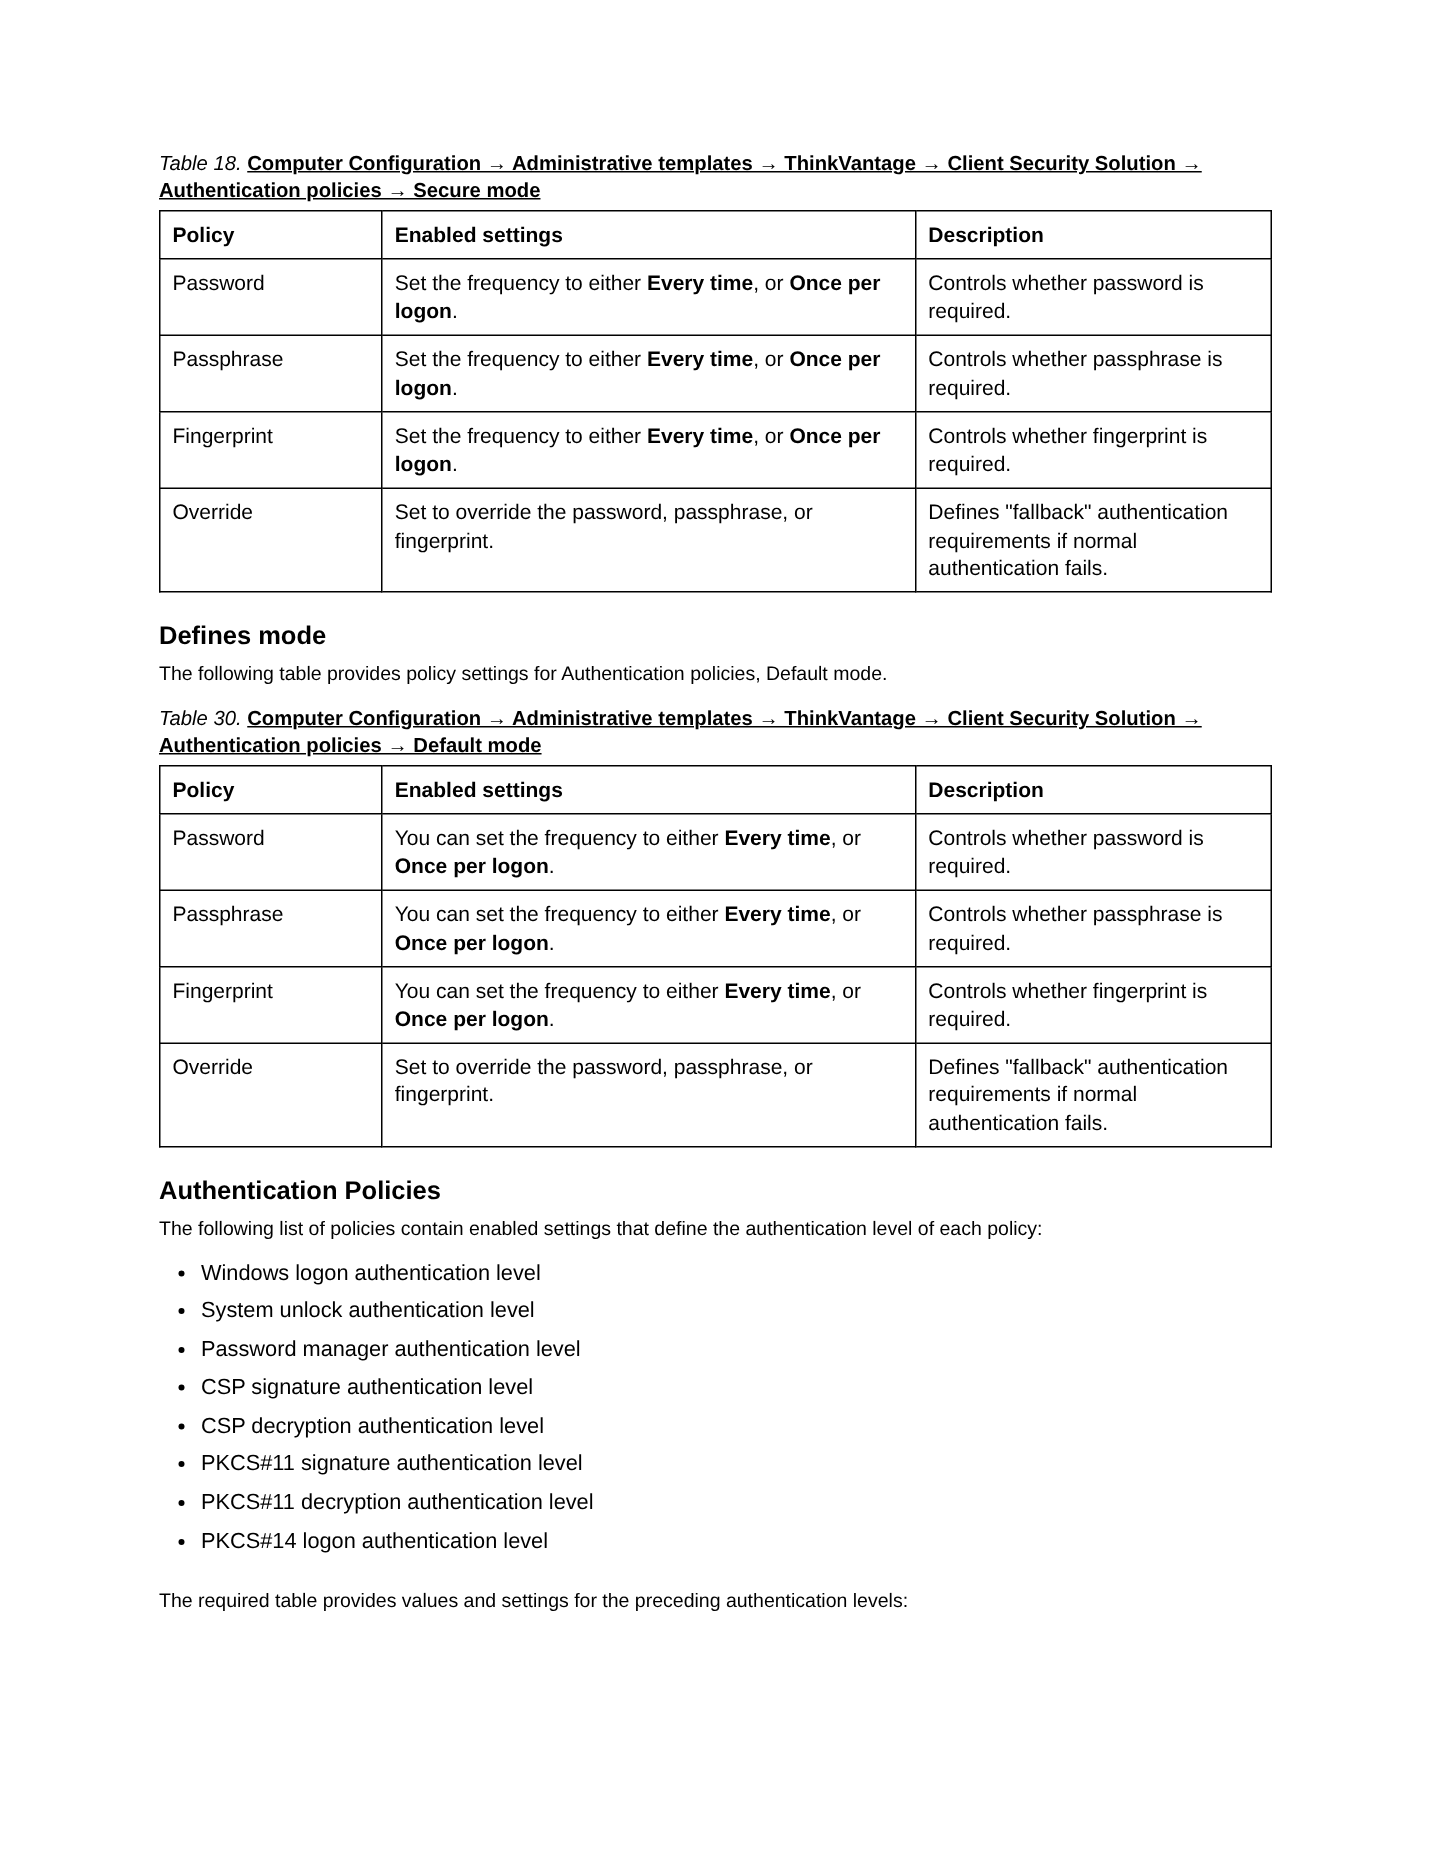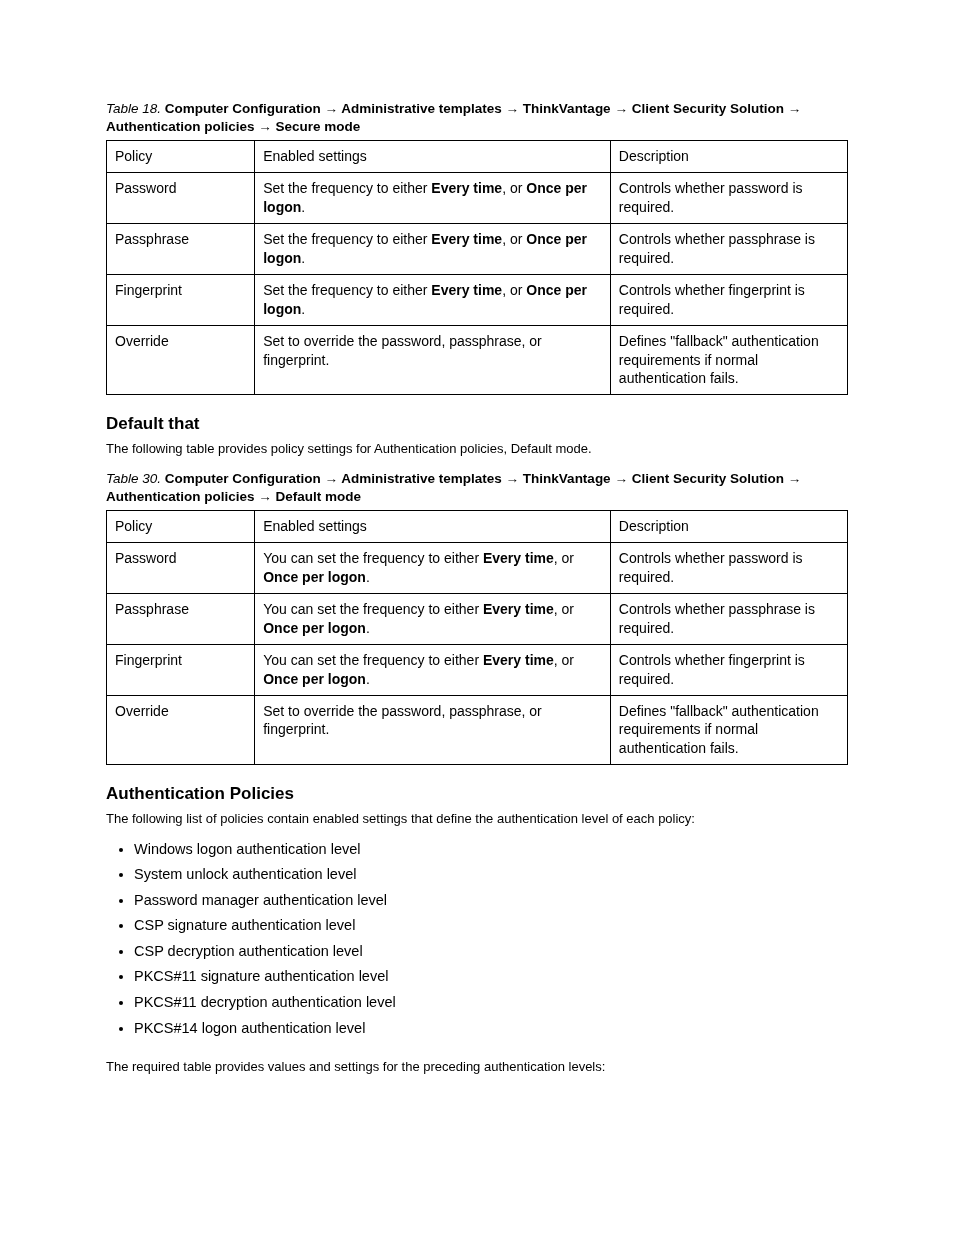--- a/index.html
+++ b/index.html
@@ -11,34 +11,34 @@
     padding: 100px 106px 60px 106px;
     width: 954px;
     box-sizing: border-box;
     line-height: 1.35;
   }
   .table-caption {
     font-size: 13.5px;
     margin-bottom: 4px;
   }
   .table-caption .italic { font-style: italic; }
-  .table-caption .bold { font-weight: bold; }
+  .table-caption .bold { font-weight: bold; text-decoration: underline; }
   table {
     border-collapse: collapse;
     width: 100%;
     margin-bottom: 18px;
     font-size: 14px;
   }
   th, td {
     border: 1px solid #000;
     padding: 6px 8px;
     text-align: left;
     vertical-align: top;
   }
-  th { font-weight: normal; }
+  th { font-weight: bold; }
   col.c1 { width: 20%; }
   col.c2 { width: 48%; }
   col.c3 { width: 32%; }
   h2.section {
     font-size: 17px;
     font-weight: bold;
     margin: 18px 0 4px 0;
   }
   p.body {
     margin: 4px 0 12px 0;
@@ -92,21 +92,21 @@
       <td>Controls whether fingerprint is required.</td>
     </tr>
     <tr>
       <td>Override</td>
       <td>Set to override the password, passphrase, or fingerprint.</td>
       <td>Defines "fallback" authentication requirements if normal authentication fails.</td>
     </tr>
   </tbody>
 </table>
 
-<h2 class="section">Default that</h2>
+<h2 class="section">Defines mode</h2>
 <p class="body">The following table provides policy settings for Authentication policies, Default mode.</p>
 
 <div class="table-caption">
   <span class="italic">Table 30.</span>
   <span class="bold">Computer Configuration → Administrative templates → ThinkVantage → Client Security Solution → Authentication policies → Default mode</span>
 </div>
 
 <table>
   <colgroup>
       <col class="c1">

